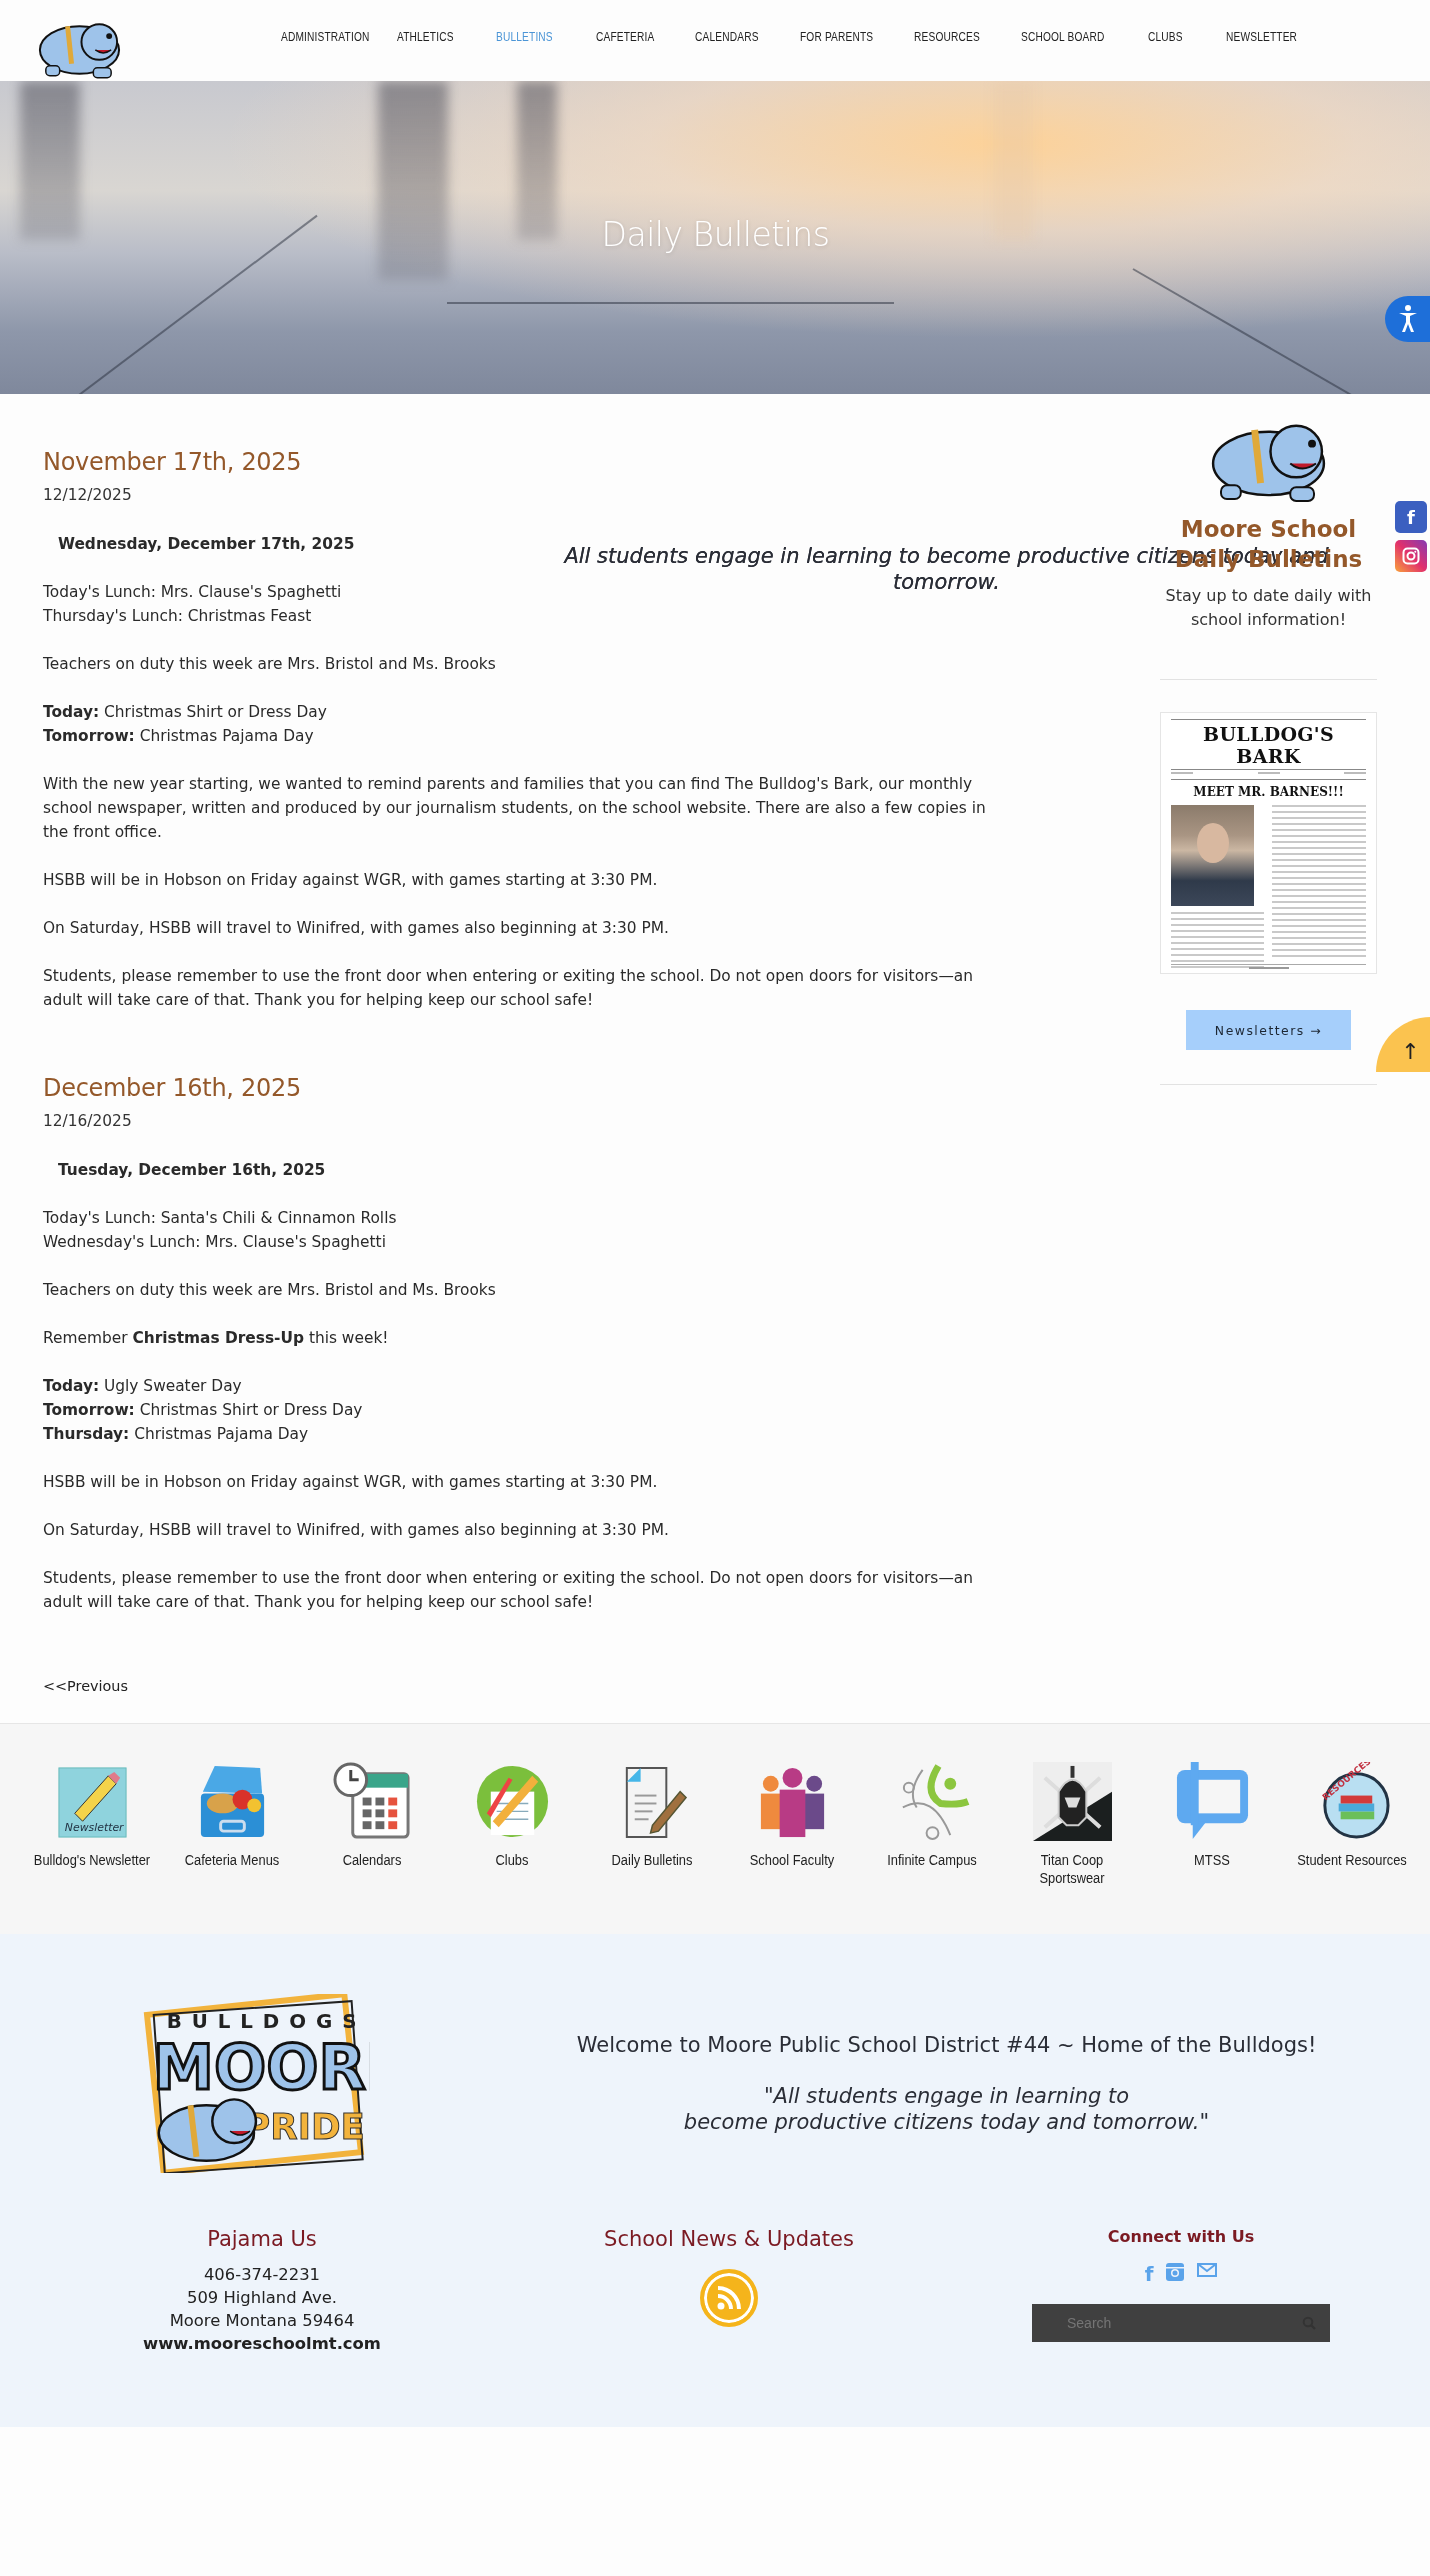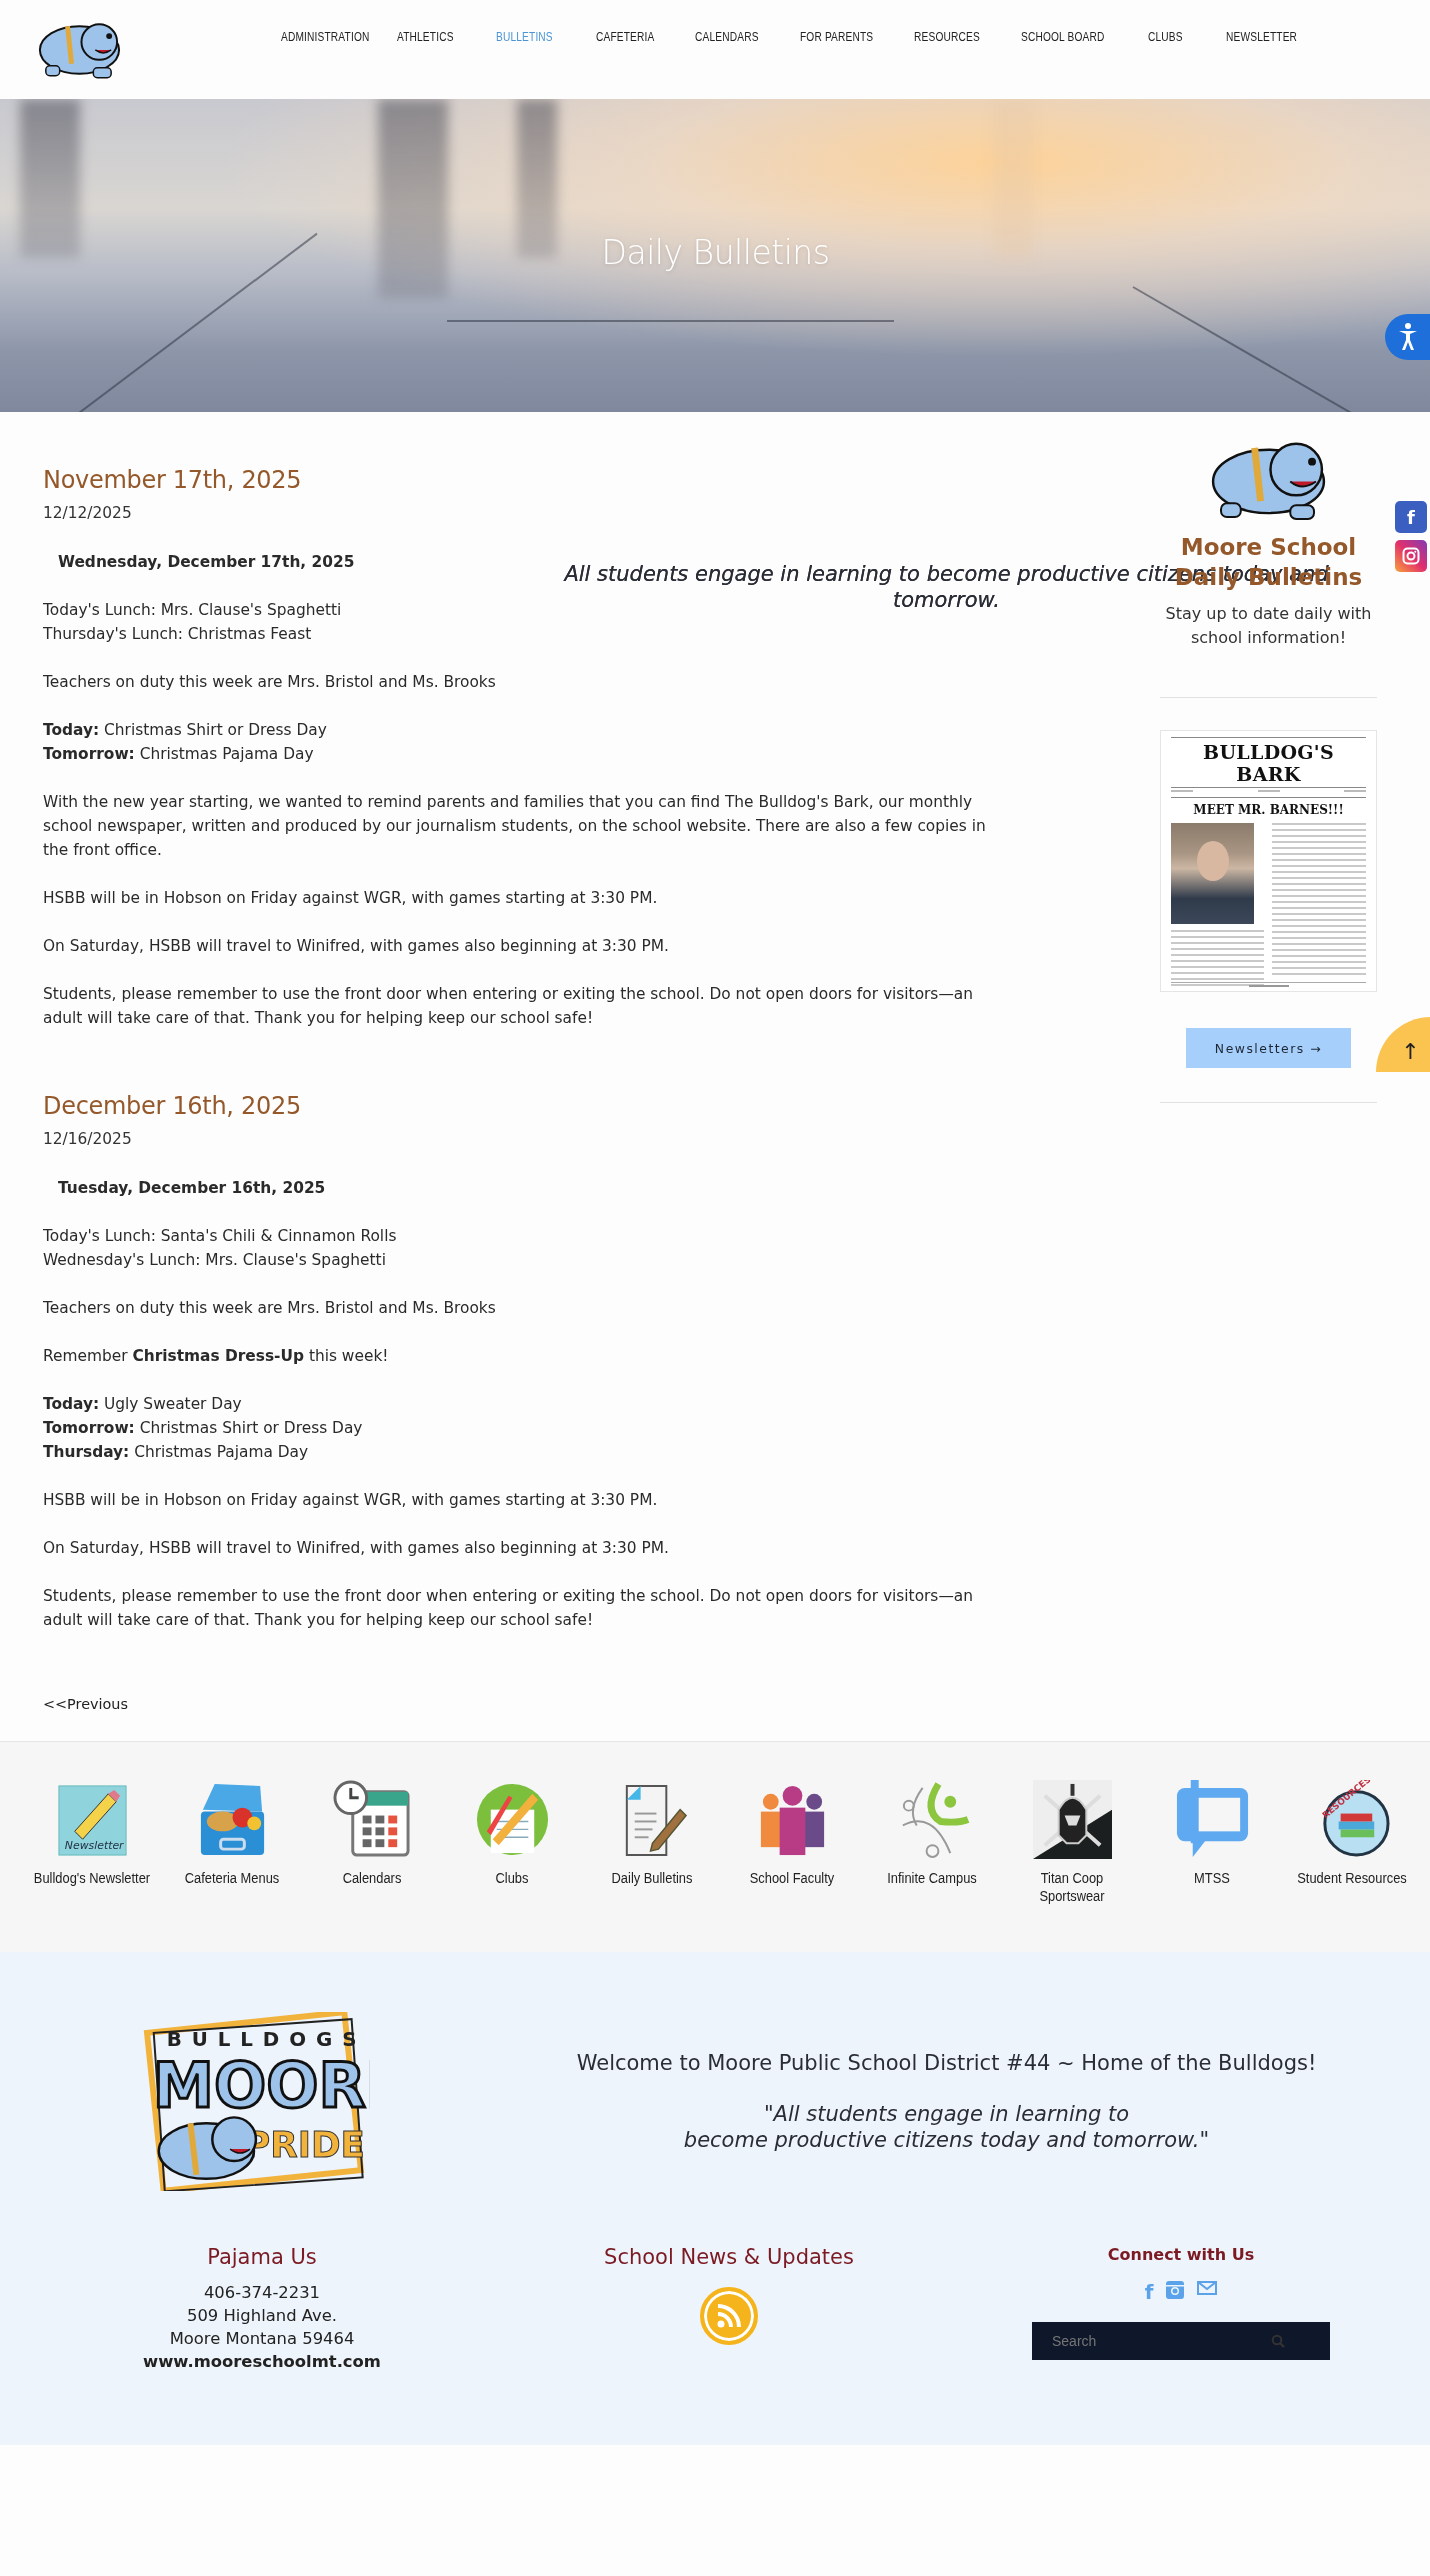--- a/index.html
+++ b/index.html
@@ -1,20 +1,20 @@
 <!DOCTYPE html>
 <html><head>
 <meta charset="utf-8">
 <style>
   * { box-sizing: border-box; margin: 0; padding: 0; }
   html, body { width: 1431px; background: #fdfdfd; }
   body { font-family: "DejaVu Sans", sans-serif; color: #222; position: relative; }
 
   
-  .header { height: 99px; background: #fdfdfd; display: flex; align-items: center; position: relative; }
+  .header { height: 81px; background: #fdfdfd; display: flex; align-items: center; position: relative; }
   .logo { position: absolute; left: 28px; top: 12px; width: 99px; height: 68px; }
   .nav { position: absolute; left: 281px; top: 30px; display: flex; gap: 0; }
   .nav a { font-family: "Liberation Sans", sans-serif; font-size: 12.4px; letter-spacing: 0.2px; color: #222; text-decoration: none; transform: scaleX(0.82); transform-origin: left center; display: inline-block; white-space: nowrap; }
   .nav a.active { color: #4b95d6; }
 
   
   .hero { height: 313px; position: relative; overflow: hidden;
     background:
       linear-gradient(180deg, rgba(255,255,255,0) 55%, rgba(60,70,95,0.0) 100%),
       radial-gradient(ellipse at 70% 20%, rgba(255,210,150,0.95) 0%, rgba(250,220,190,0.6) 25%, rgba(255,255,255,0) 55%),
@@ -76,21 +76,21 @@
   .foot-logo { position: absolute; left: 127px; top: 60px; width: 243px; height: 179px; }
   .welcome { position: absolute; left: 536px; top: 99px; width: 821px; text-align: center; font-size: 21px; color: #2a2d36; }
   .motto { position: absolute; left: 536px; top: 149px; width: 821px; text-align: center; font-size: 21px; font-style: italic; color: #2a2d36; line-height: 26px; }
   .foot-col { position: absolute; top: 293px; width: 298px; text-align: center; }
   .foot-col h3 { font-size: 21px; font-weight: 400; color: #7b1a22; }
   .contact-lines { margin-top: 12px; font-size: 16.4px; line-height: 23px; color: #222; }
   .contact-lines .url { font-weight: bold; }
   .rss { width: 58px; height: 58px; border-radius: 50%; background: #f5b41b; margin: 18px auto 0; border: 4px solid #f5b41b; box-shadow: inset 0 0 0 3px #fff; display: flex; align-items: center; justify-content: center; }
   .social-row { display: flex; justify-content: center; gap: 12px; margin-top: 16px; color: #5aa3ea; }
   .social-row span { font-size: 20px; font-weight: bold; }
-  .search-box { width: 298px; height: 38px; margin: 18px auto 0; background: #0f172a; display: flex; align-items: center; padding: 0 14px 0 20px; justify-content: flex-start; }
+  .search-box { width: 298px; height: 38px; margin: 18px auto 0; background: #404040; display: flex; align-items: center; padding: 0 14px 0 20px; justify-content: flex-end; gap: 16px; }
   .search-box input { border: none; background: transparent; font-size: 14px; color: #aaa; outline: none; width: 219px; font-family: "Liberation Sans", sans-serif; }
 </style>
 </head>
 <body>
 
 <header class="header">
   <div class="logo">
     <svg viewBox="0 0 100 68" width="99" height="68">
       <ellipse cx="52" cy="38" rx="40" ry="24" fill="#9ec3ea" stroke="#111" stroke-width="2"></ellipse>
       <ellipse cx="72" cy="30" rx="18" ry="18" fill="#9ec3ea" stroke="#111" stroke-width="2"></ellipse>

